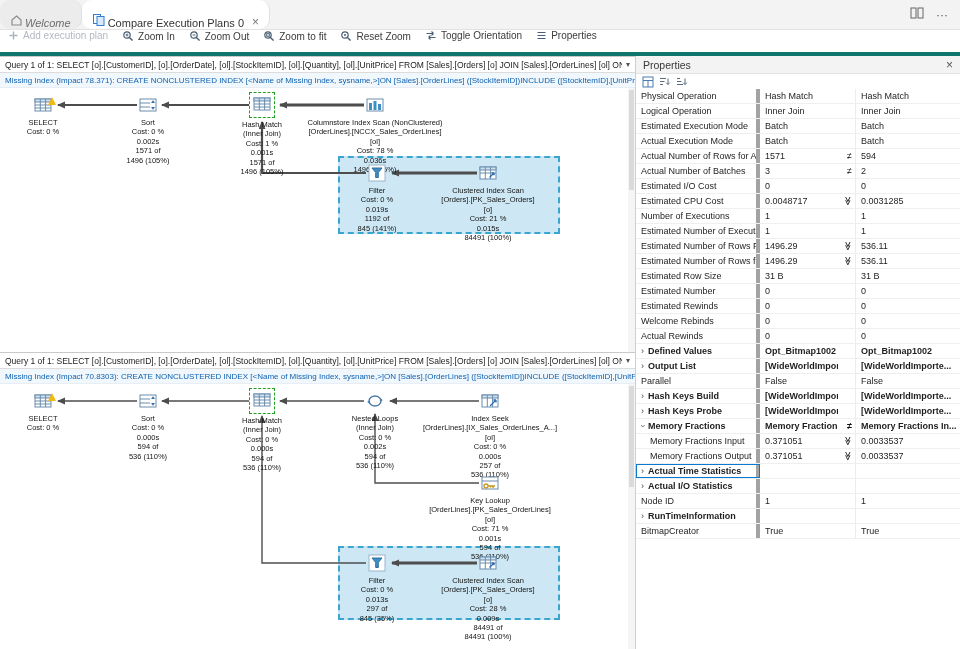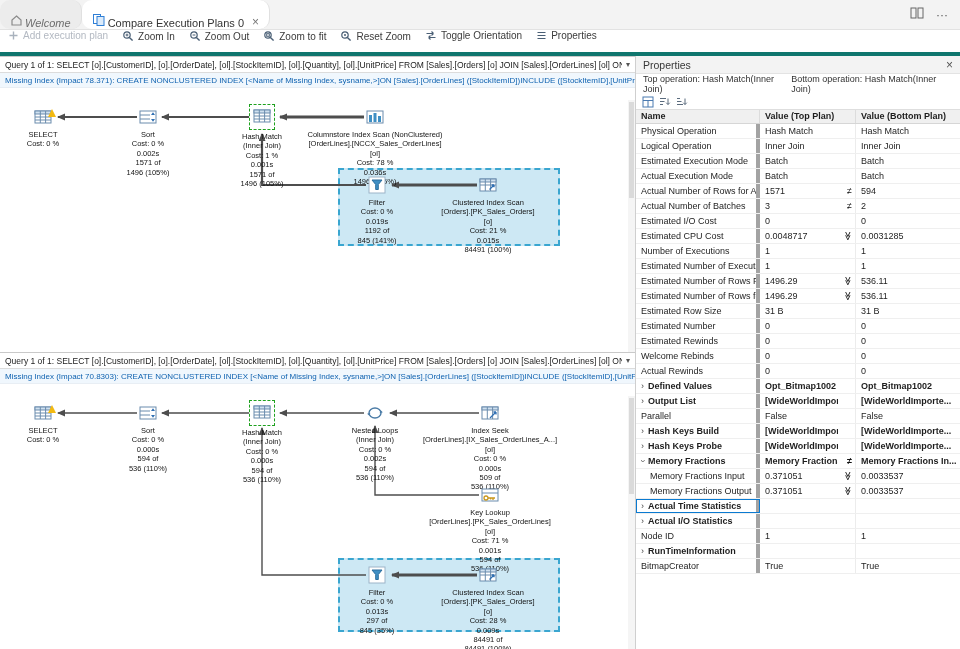--- a/index.html
+++ b/index.html
@@ -23,21 +23,21 @@
   
   .content { display:flex; height:593px; }
   .plans { width:636px; border-right:1px solid #cfcfcf; display:flex; flex-direction:column; background:#fff; }
   .plan { display:flex; flex-direction:column; }
   .plan.top { height:296px; }
   .plan.bottom { flex:1; }
   .query-bar { height:17px; background:#fff; border-top:1px solid #c9c9c9; border-bottom:1px solid #dcdcdc; display:flex; align-items:center; padding:0 5px; font-size:8.5px; color:#222; white-space:nowrap; overflow:hidden; }
   .query-text { flex:1; overflow:hidden; }
   .query-chevron { color:#555; font-size:8px; padding-left:4px; }
   .missing-bar { height:15px; background:#f0f7fd; display:flex; align-items:center; padding:0 5px; font-size:8px; color:#0f62b0; white-space:nowrap; overflow:hidden; border-bottom:1px solid #e8eef4; }
-  .canvas { position:relative; flex:1; background:#fff; overflow:hidden;margin-top:12px; }
+  .canvas { position:relative; flex:1; background:#fff; overflow:hidden; }
   .edges { position:absolute; left:0; top:0; }
   .hregion { position:absolute; background:#cde8f4; border:2px dashed #3aa6d0; }
   .node { position:absolute; text-align:center; z-index:2; }
   .node .icon { display:inline-block; }
   .node .icon svg { display:block; }
   .node-label { margin-top:2px; font-size:7.5px; line-height:1.25; white-space:pre-line; color:#141414; }
   .sel-box { display:inline-block; border:1px dashed #1ea11e; padding:2px 3px; background:rgba(255,255,255,.4); }
   .warn { position:absolute; top:1px; left:calc(50% + 5px); width:0; height:0;
           border-left:4px solid transparent; border-right:4px solid transparent; border-bottom:8px solid #f2b911; }
   .vscroll { position:absolute; right:0; top:0; bottom:0; width:7px; background:#f5f5f5; z-index:3; }
@@ -358,21 +358,21 @@
                 <rect x="1" y="3" width="16" height="3" fill="#cfe0ef" stroke="#6b8cad"></rect>
                 <line x1="6.3" y1="3" x2="6.3" y2="15" stroke="#6b8cad"></line>
                 <line x1="11.6" y1="3" x2="11.6" y2="15" stroke="#6b8cad"></line>
                 <path d="M9 14l6-6m0 0h-2.6m2.6 0v2.6" fill="none" stroke="#2f6fb3" stroke-width="1.3"></path>
               </svg></span>
           <div class="node-label">Index Seek
 [OrderLines].[IX_Sales_OrderLines_A...]
 [ol]
 Cost: 0 %
 0.000s
-509 of
+257 of
 536 (110%)</div>
         </div>
 
         <div class="node" style="left:415px;top:90px;width:150px">
           <span class="icon"><svg width="18" height="18">
                 <rect x="1" y="3" width="16" height="12" fill="#fff" stroke="#6b8cad"></rect>
                 <line x1="1" y1="7" x2="17" y2="7" stroke="#6b8cad"></line>
                 <circle cx="5" cy="12" r="2" fill="none" stroke="#c9971c" stroke-width="1.3"></circle>
                 <path d="M7 12h7m-2 0v2m-2.4-2v1.6" fill="none" stroke="#c9971c" stroke-width="1.3"></path>
               </svg></span>
@@ -419,24 +419,20 @@
             <div class="vthumb"></div>
           </div>
       </div>
     </section>
   </div>
 
   <aside class="props">
     <div class="props-header">
       <span>Properties</span>
       <span class="props-close">×</span>
-    </div>
-    <div class="props-ops">
-      <span class="op"><span>Top operation:</span> <span>Hash Match(Inner Join)</span></span>
-      <span class="op"><span>Bottom operation:</span> <span>Hash Match(Inner Join)</span></span>
     </div>
     <div class="props-toolbar">
       <span>
           <svg width="12" height="12">
             <rect x="1" y="1" width="10" height="10" fill="none" stroke="#4a7ab0"></rect>
             <line x1="1" y1="4.5" x2="11" y2="4.5" stroke="#4a7ab0"></line>
             <line x1="6" y1="4.5" x2="6" y2="11" stroke="#4a7ab0"></line>
           </svg>
         </span>
       <span>
@@ -445,25 +441,20 @@
             <path d="M9 2.5v6m0 0l-1.8-1.8M9 8.5l1.8-1.8" fill="none" stroke="#5a6b7d"></path>
           </svg>
         </span>
       <span>
           <svg width="12" height="12">
             <path d="M1 2.5h3M1 5.5h4.5M1 8.5h6" stroke="#5a6b7d"></path>
             <path d="M9 2.5v6m0 0l-1.8-1.8M9 8.5l1.8-1.8" fill="none" stroke="#5a6b7d"></path>
           </svg>
         </span>
     </div>
-    <div class="ptable-header">
-      <div>Name</div>
-      <div>Value (Top Plan)</div>
-      <div>Value (Bottom Plan)</div>
-    </div>
     <div class="ptable-body">
         <div class="prow">
           <div class="pc pname">
             <span>Physical Operation</span>
           </div>
           <div class="pc ptop">Hash Match</div>
           <div class="pc pcmp"></div>
           <div class="pc pbot">Hash Match</div>
         </div>
         <div class="prow">

